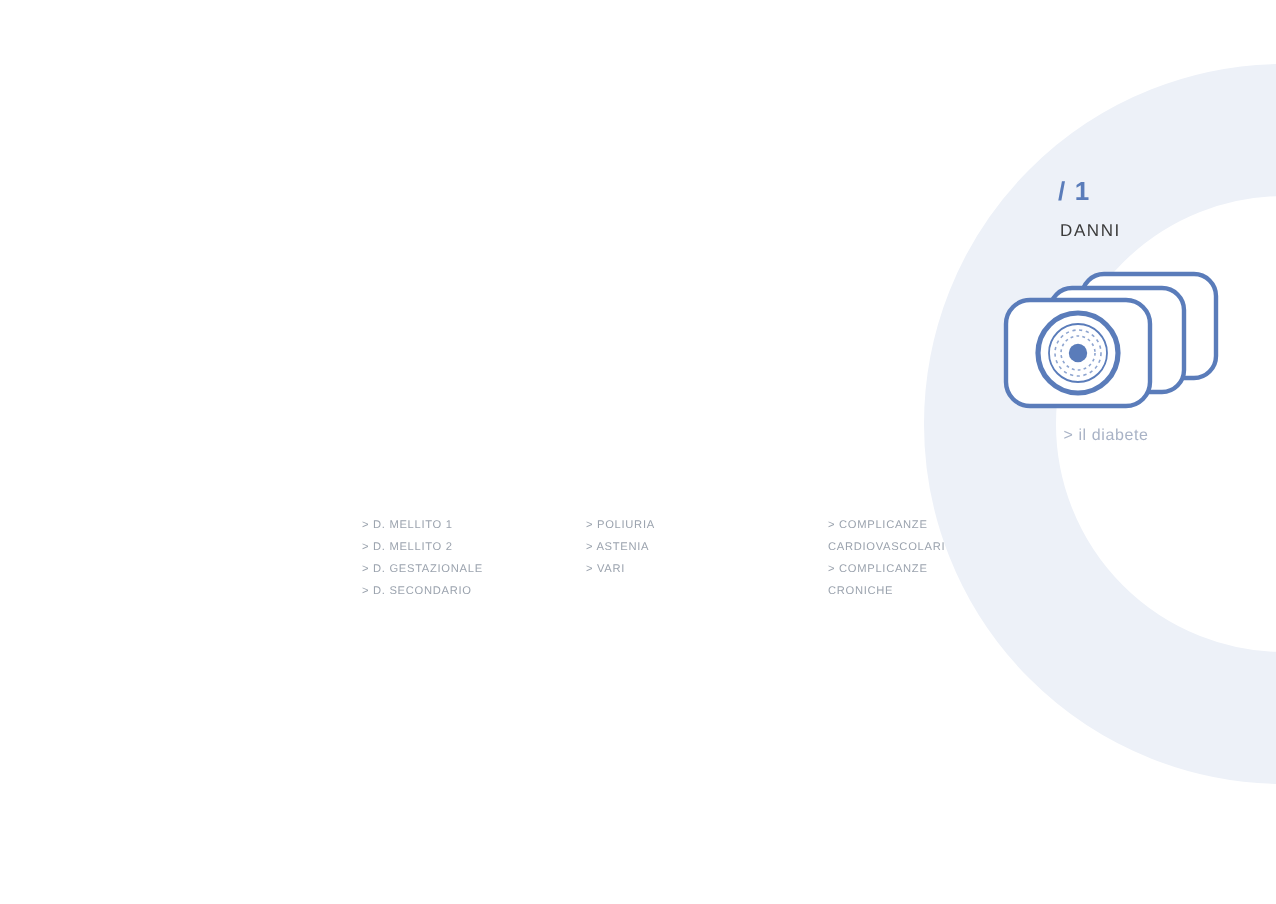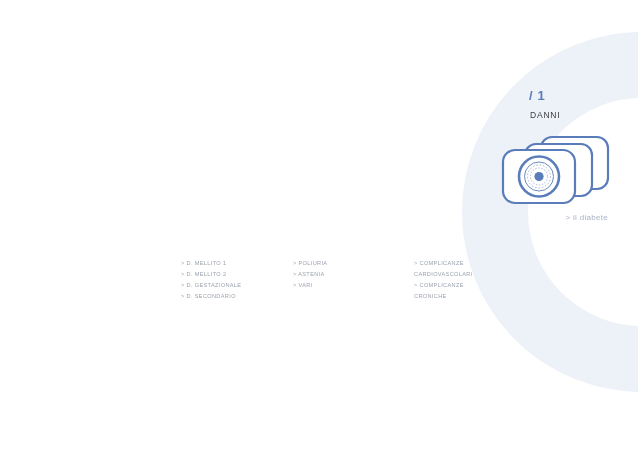--- a/index.html
+++ b/index.html
@@ -99,21 +99,21 @@
     left: 495px;
     top: 134px;
     width: 116px;
     height: 72px;
   }
   .topic-caption {
     position: absolute;
     left: 498px;
     top: 213px;
     width: 110px;
-    text-align: right;
+    text-align: center;
     font-size: 8px;
     color: #a9b3c6;
     letter-spacing: 0.3px;
   }
 </style>
 </head>
 <body>
 
 <div id="slide">
 

